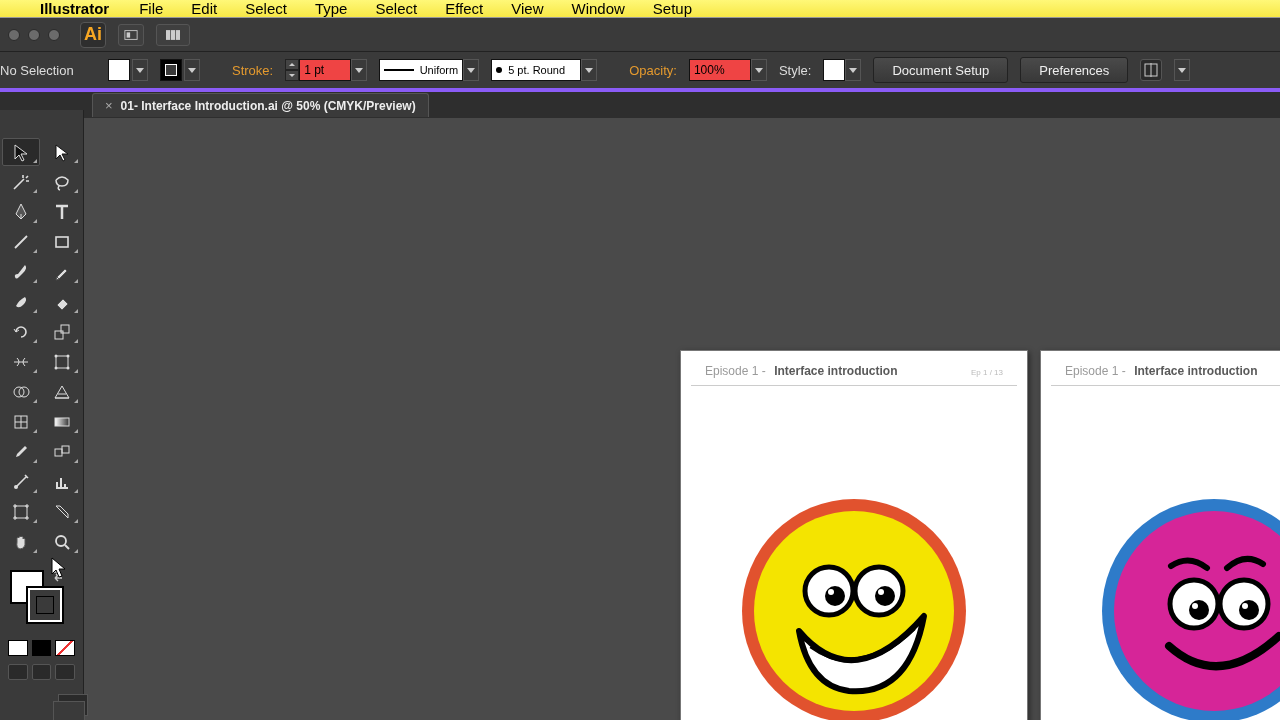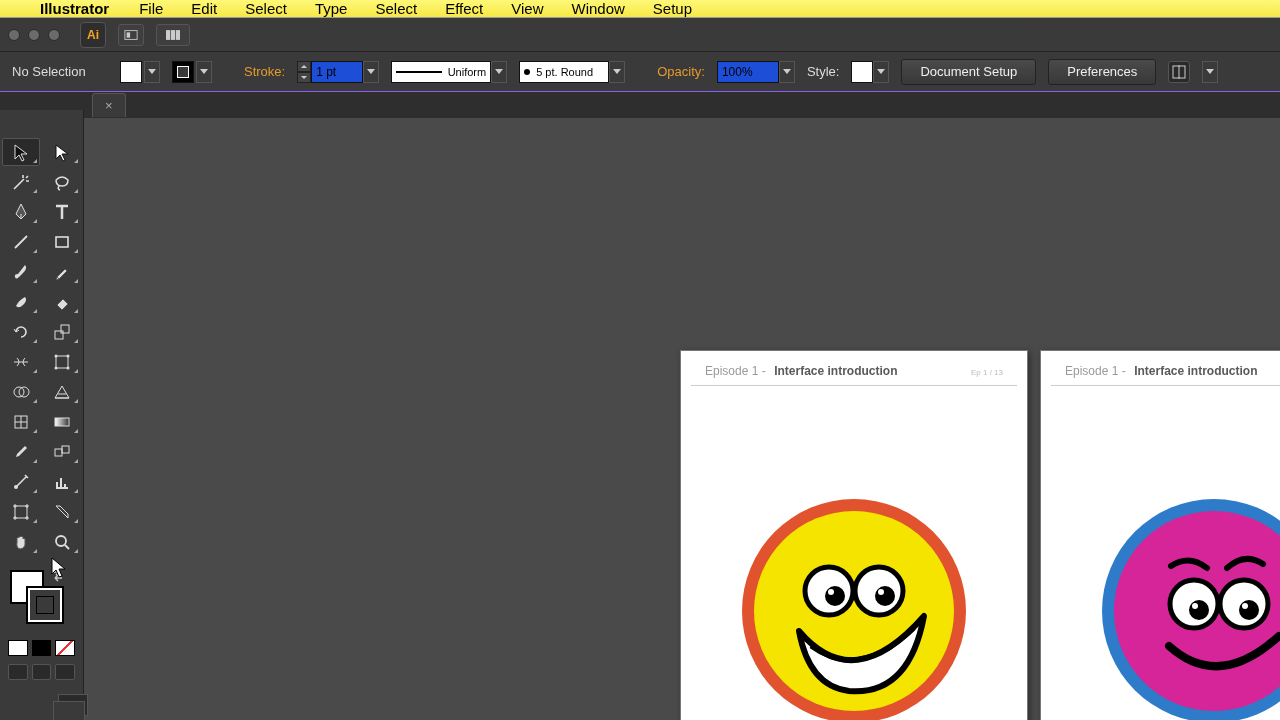--- a/index.html
+++ b/index.html
@@ -4,36 +4,36 @@
 <style>
 * { margin: 0; padding: 0; box-sizing: border-box; font-family: "Helvetica Neue", Arial, sans-serif; user-select: none; }
 html, body { width: 1280px; height: 720px; overflow: hidden; background: #4a4a4a; }
 .menubar { height: 18px; background: linear-gradient(#fff878, #f7e846); display: flex; align-items: center; padding: 0 10px; gap: 0; font-size: 15px; color: #000; border-bottom: 1px solid #999; }
 .menubar .apple { width: 20px; text-align: center; font-size: 16px; }
 .menubar .app-name { font-weight: 700; padding: 0 16px 0 10px; }
 .menubar .menu-item { padding: 0 14px; cursor: default; text-align: center; }
 .appbar { height: 34px; background: #3a3a3a; display: flex; align-items: center; padding: 0 8px; gap: 12px; border-bottom: 1px solid #222; }
 .traffic { display: flex; gap: 8px; margin-right: 8px; }
 .traffic .dot { width: 12px; height: 12px; border-radius: 50%; background: #6b6b6b; border: 1px solid #2a2a2a; }
-.ai-badge { width: 26px; height: 26px; background: #2e2e2e; border: 1px solid #555; border-radius: 4px; display: flex; align-items: center; justify-content: center; color: #f6a623; font-weight: 700; font-size: 12px; }
+.ai-badge { width: 26px; height: 26px; background: #2e2e2e; border: 1px solid #555; border-radius: 4px; display: flex; align-items: center; justify-content: center; color: #f6a623; font-weight: 700; font-size: 18px; }
 .appbar .btn { width: 26px; height: 22px; background: #3f3f3f; border: 1px solid #555; border-radius: 3px; display: flex; align-items: center; justify-content: center; }
 .appbar .btn svg { width: 14px; height: 14px; }
-.controlbar { height: 40px; background: #3a3a3a; display: flex; align-items: center; padding: 0 12px; gap: 12px; border-bottom: 1px solid #8b5cf6; font-size: 13px; color: #ddd; }
+.controlbar { height: 40px; background: #3a3a3a; display: flex; align-items: center; padding: 0 0; gap: 12px; border-bottom: 4px solid #8b5cf6; font-size: 13px; color: #ddd; }
 .ctl-label { color: #e59a2e; font-size: 13px; margin-left: 20px; }
 .swatch { width: 22px; height: 22px; border: 1px solid #111; }
 .dropdown-arrow { width: 16px; height: 22px; background: #3a3a3a; border: 1px solid #555; display: flex; align-items: center; justify-content: center; }
 .dropdown-arrow::after { content: ""; border-left: 4px solid transparent; border-right: 4px solid transparent; border-top: 5px solid #ccc; }
-.num-input { width: 52px; height: 22px; background: #1d4ed8; color: #000; border: 1px solid #111; font-size: 12px; padding: 0 4px; display: flex; align-items: center; }
+.num-input { width: 52px; height: 22px; background: #ef4444; color: #000; border: 1px solid #111; font-size: 12px; padding: 0 4px; display: flex; align-items: center; }
 .num-input.wide { width: 62px; }
 .spin { width: 14px; height: 22px; display: flex; flex-direction: column; }
 .spin div { flex: 1; background: #444; border: 1px solid #222; display: flex; align-items: center; justify-content: center; }
 .spin div::after { content: ""; width: 0; height: 0; border-left: 3px solid transparent; border-right: 3px solid transparent; }
 .spin div:first-child::after { border-bottom: 3px solid #ccc; }
 .spin div:last-child::after { border-top: 3px solid #ccc; }
-.profile-box { width: 100px; height: 22px; background: #fff; border: 1px solid #111; display: flex; align-items: center; gap: 6px; padding: 0 4px; font-size: 11px; color: #000; }
+.profile-box { width: 84px; height: 22px; background: #fff; border: 1px solid #111; display: flex; align-items: center; gap: 6px; padding: 0 4px; font-size: 11px; color: #000; }
 .profile-box .line { flex: 1; height: 2px; background: #000; }
 .profile-box.brush { width: 90px; }
 .profile-box .dot5 { width: 6px; height: 6px; background: #000; border-radius: 50%; }
 .big-btn { height: 26px; padding: 0 18px; background: linear-gradient(#4a4a4a,#383838); border: 1px solid #222; border-radius: 3px; color: #eee; font-size: 13px; display: flex; align-items: center; }
 .tabstrip { height: 26px; background: #2e2e2e; display: flex; align-items: center; padding-left: 92px; }
 .doc-tab { height: 24px; background: #3a3a3a; border-top: 1px solid #555; border-left: 1px solid #555; border-right: 1px solid #555; border-radius: 3px 3px 0 0; display: flex; align-items: center; padding: 0 12px; gap: 8px; font-size: 12px; color: #eee; }
 .doc-tab .close { color: #aaa; font-size: 13px; }
 .workspace { position: absolute; left: 0; top: 126px; right: 0; bottom: 0; background: #4a4a4a; }
 .tools { position: absolute; left: 0; top: 110px; width: 84px; bottom: 0; background: #3a3a3a; border-right: 1px solid #222; padding-top: 26px; }
 .tool-grid { display: grid; grid-template-columns: 1fr 1fr; gap: 2px; padding: 2px; }
@@ -167,20 +167,21 @@
       </svg>
   </div>
   <div class="dropdown-arrow"></div>
 </div>
 
 <div class="collapse-handle"></div>
 
 <div class="tabstrip">
   <div class="doc-tab">
     <span class="close">×</span>
+    <span style="font-weight:600">01- Interface Introduction.ai @ 50% (CMYK/Preview)</span>
   </div>
 </div>
 
 <div class="workspace">
   <div class="artboard ab1">
     <div class="ab-head">
       <div>
         <span class="ep">Episode 1 -</span>
         <span class="ttl">Interface introduction</span>
       </div>

